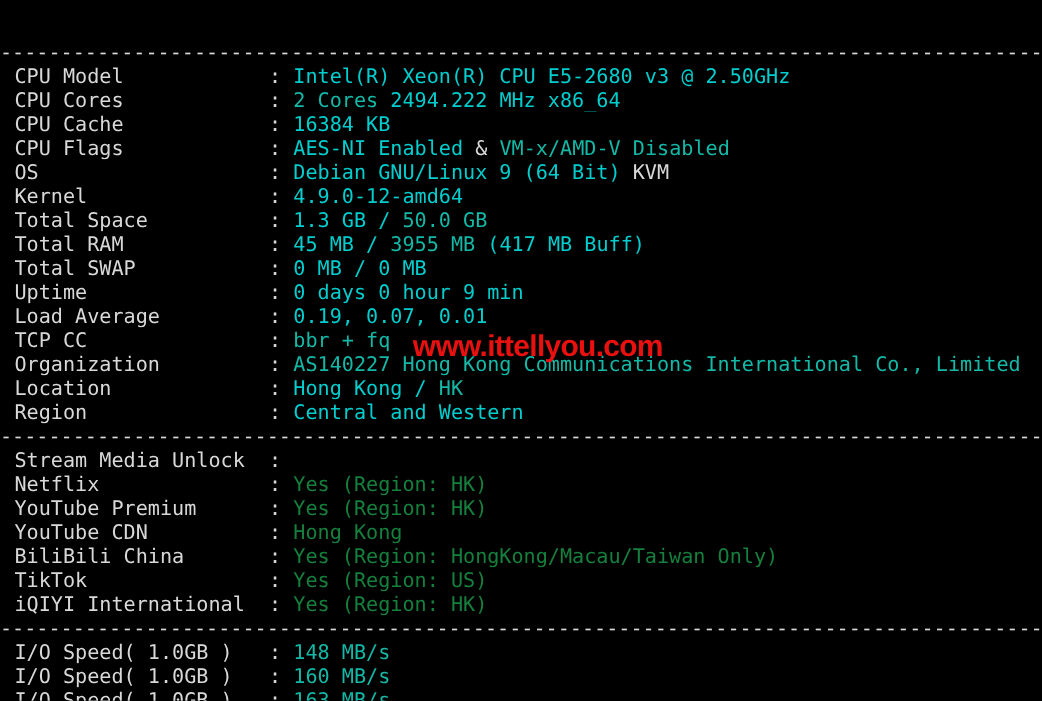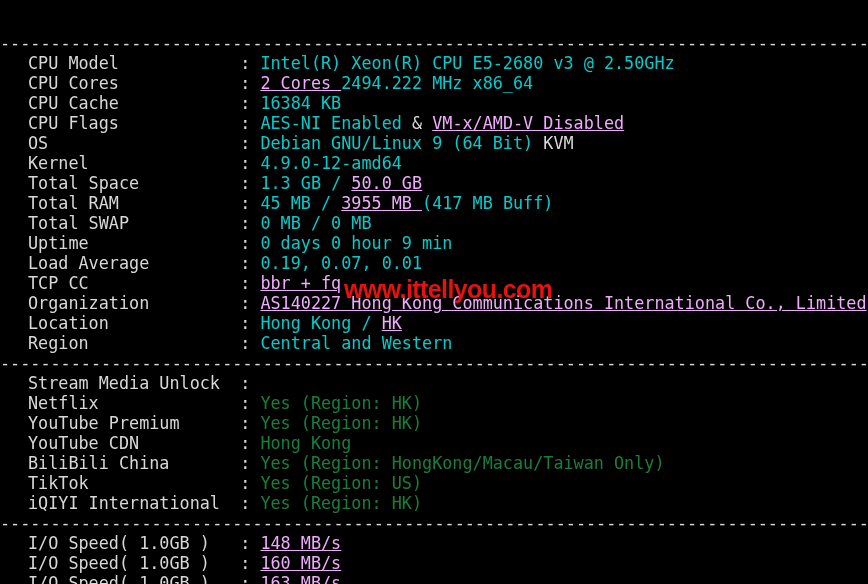--- a/index.html
+++ b/index.html
@@ -30,42 +30,42 @@
     position: absolute;
     left: 0;
     top: -7px;
     width: 868px;
   }
   .line {
     height: 20px;
     line-height: 20px;
     white-space: pre;
     display: block;
-    padding-left: 28px;
+    padding-left: 12px;
     box-sizing: border-box;
     overflow: hidden;
   }
   .sep {
     height: 20px;
     line-height: 20px;
     white-space: pre;
     display: block;
     padding-left: 0px;
     color: #d8d8d8;
     overflow: hidden;
     letter-spacing: 0;
   }
   .label {
     color: #d8d8d8;
   }
   .colon {
     color: #d8d8d8;
   }
   .cyan  { color: #00cdcd; }
-  .yellow{ color: #f0abfc; text-decoration: underline; }
+  .yellow{ color: #14b8a6; }
   .green { color: #15803d; }
   .white { color: #d8d8d8; }
 
   #watermark {
     position: absolute;
     left: 344px;
     top: 277px;
     font-family: "Liberation Sans", "DejaVu Sans", sans-serif;
     font-weight: bold;
     font-size: 25px;

